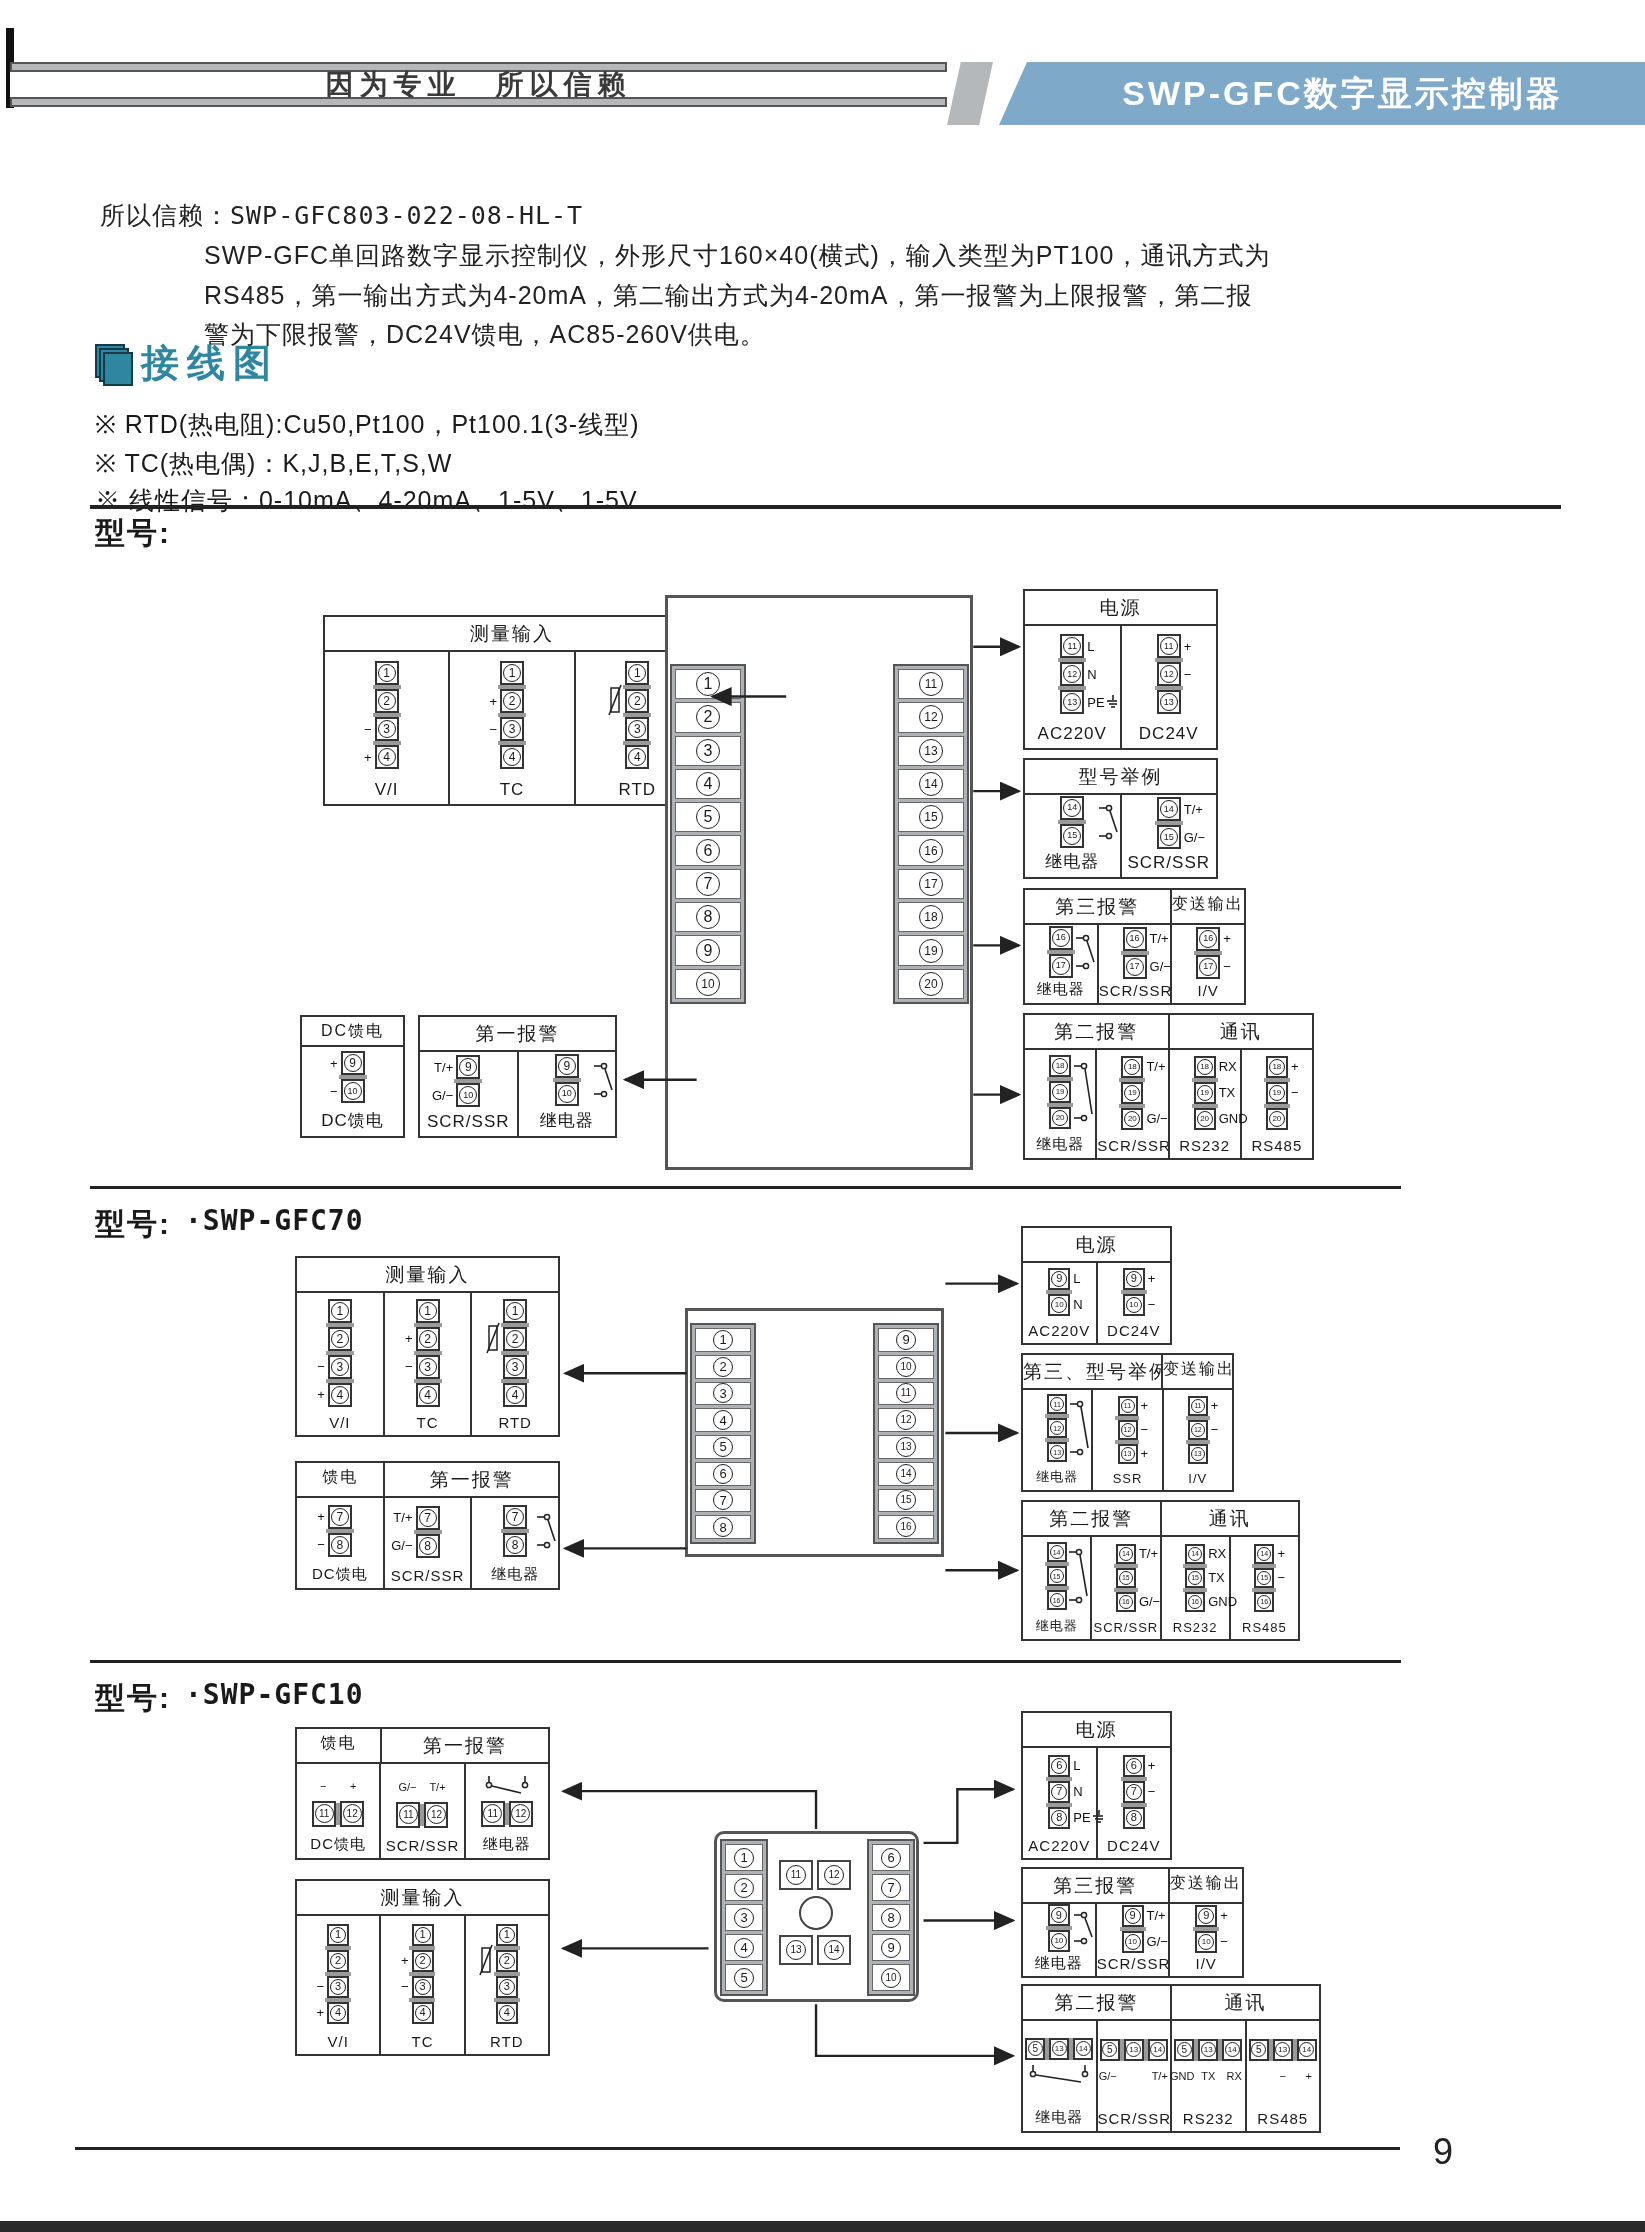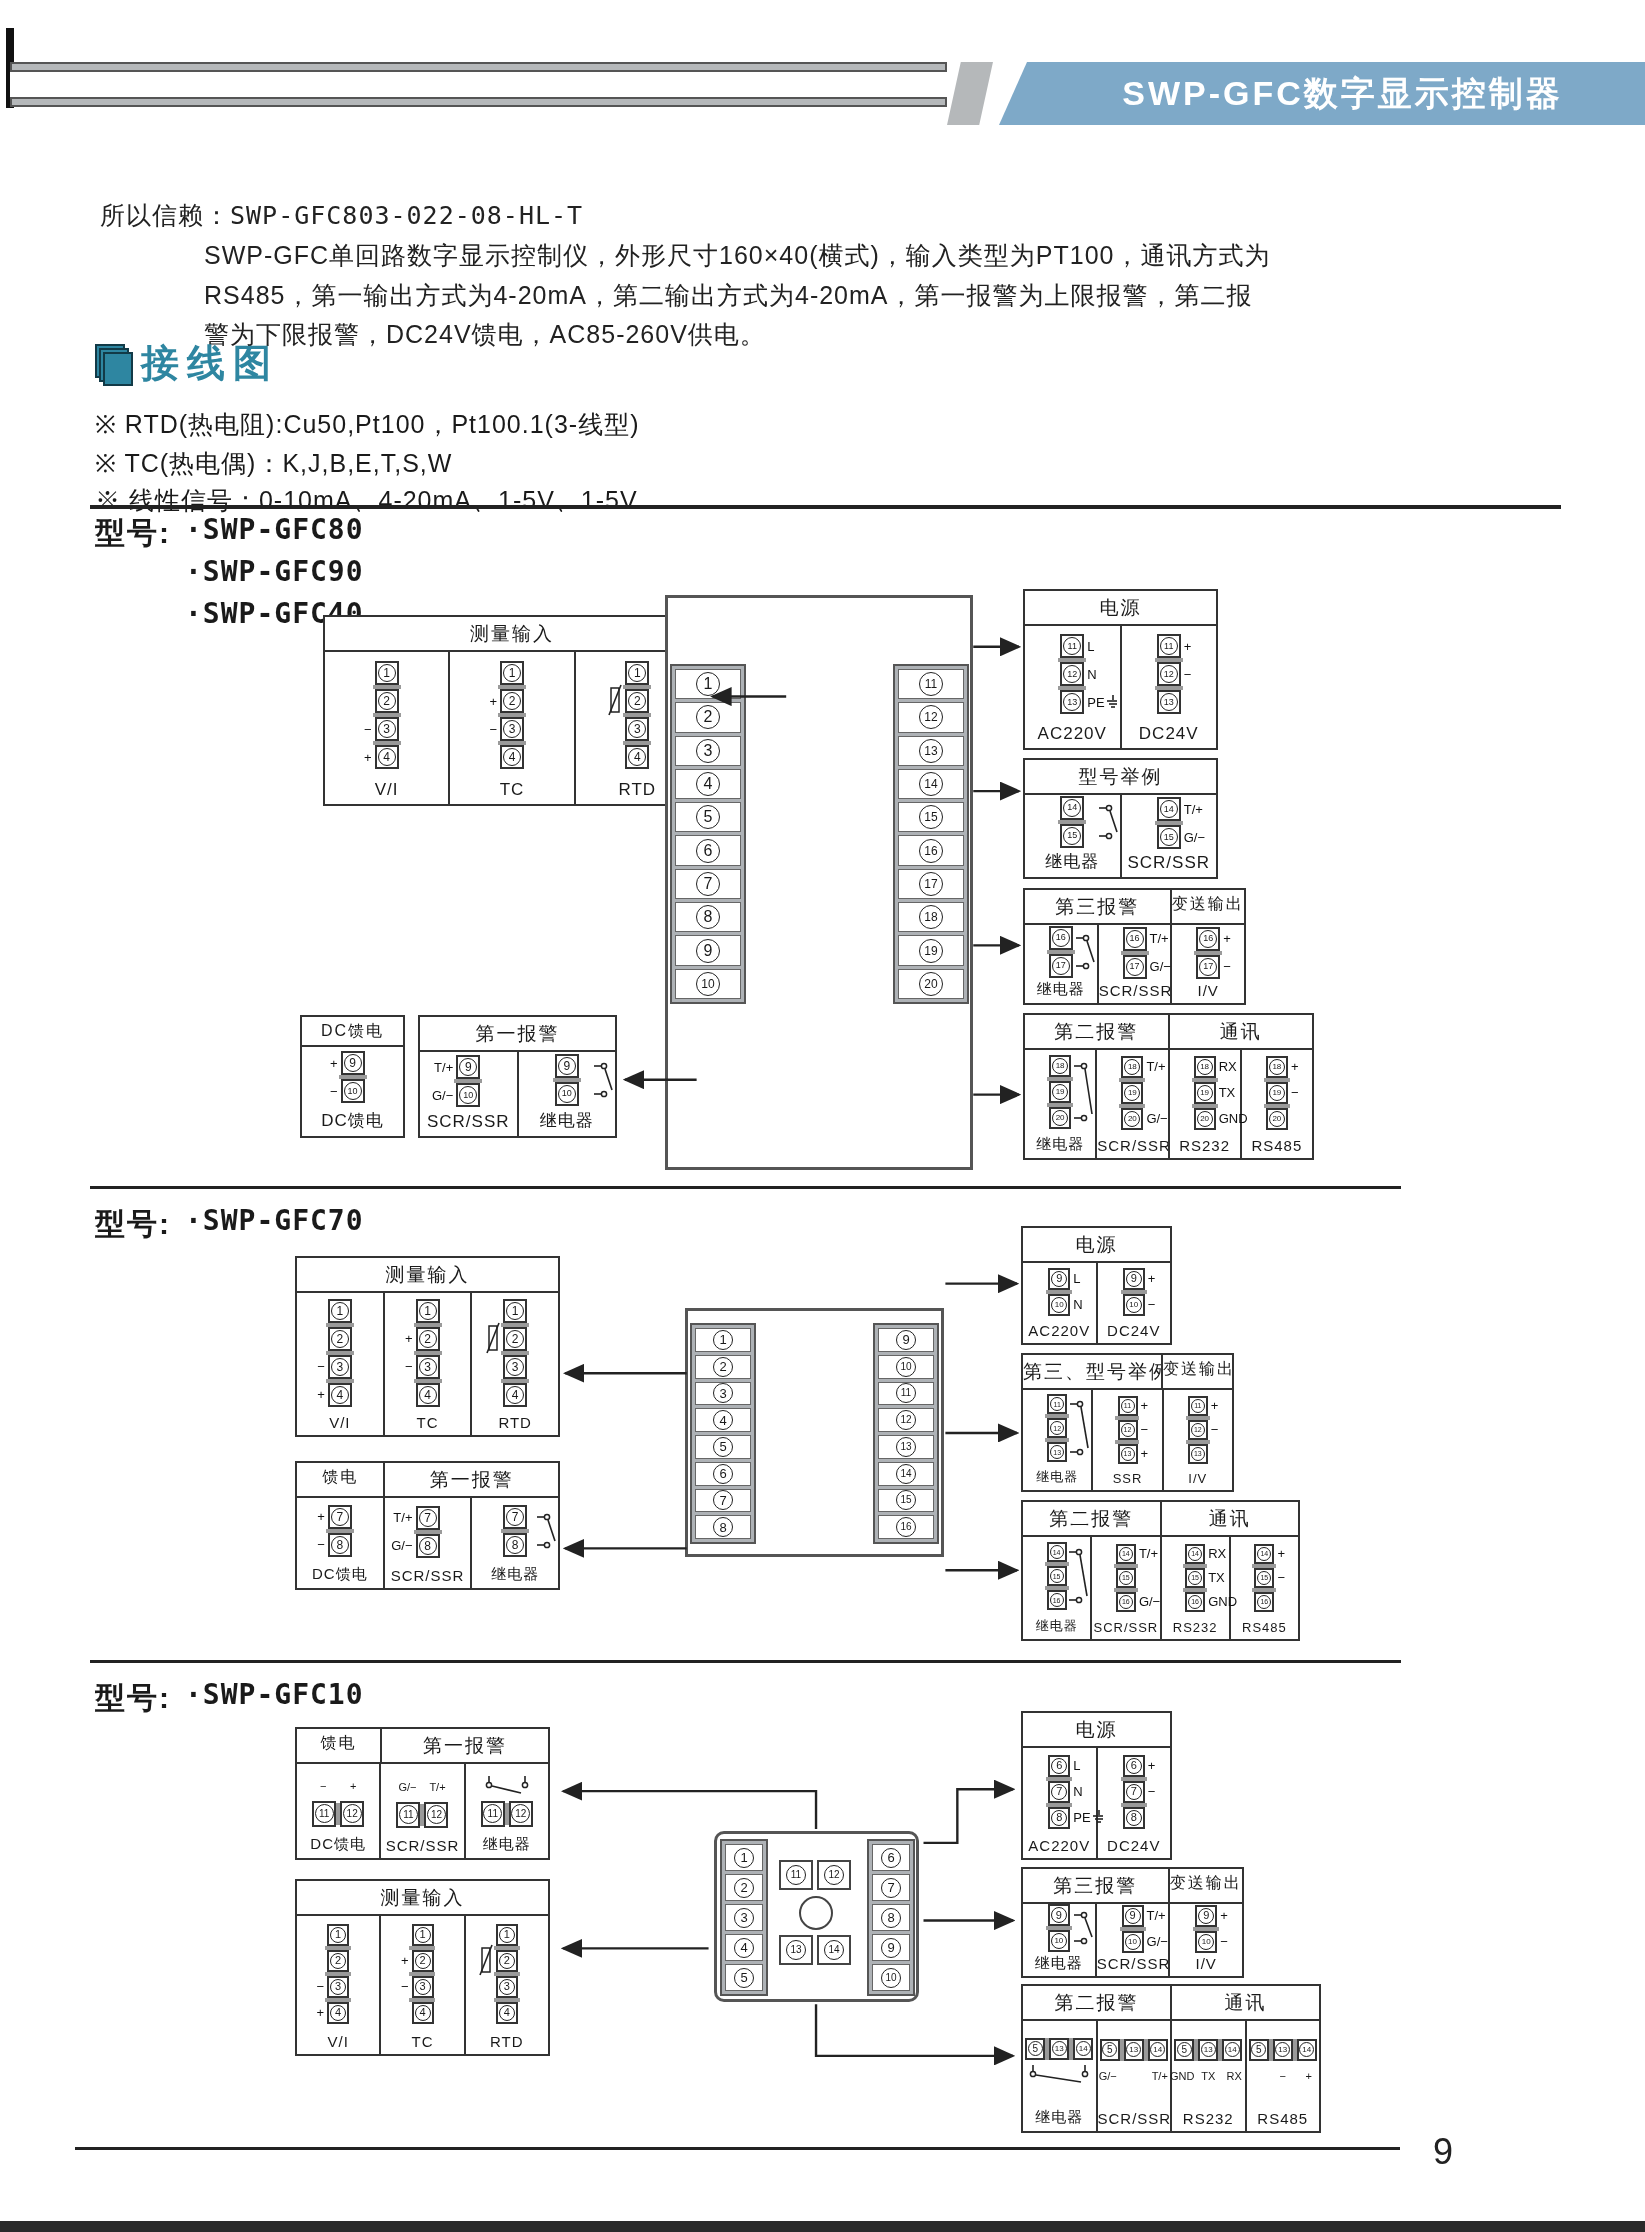--- a/index.html
+++ b/index.html
@@ -66,20 +66,21 @@
   #overlay{position:absolute;left:0;top:0;pointer-events:none;}
   #page-num{position:absolute;left:1433px;top:2131px;font-size:36px;color:#222;}
   #footer-bar{position:absolute;left:0;top:2221px;width:1646px;height:12px;background:#2a2a2a;}
 </style>
 </head>
 <body>
 
 <div id="corner-tick"></div>
 <div id="band-left">
   <div class="strip top"></div>
+  <div id="tagline">因为专业　所以信赖</div>
   <div class="strip bot"></div>
 </div>
 <div id="slant-gray"></div>
 <div id="band-blue">
   <div class="txt">SWP-GFC数字显示控制器</div>
 </div>
 
 <div class="introline" id="intro-first">
   <span>所以信赖：</span><span style="font-family:'DejaVu Sans Mono',monospace;">SWP-GFC803-022-08-HL-T</span>
 </div>
@@ -94,25 +95,20 @@
 </div>
 <div id="sec-title">接线图</div>
 
 <div class="note" style="top:406px;">※ RTD(热电阻):Cu50,Pt100，Pt100.1(3-线型)</div>
 <div class="note" style="top:445px;">※ TC(热电偶)：K,J,B,E,T,S,W</div>
 <div class="note" style="top:484px;">※ 线性信号：0-10mA、4-20mA、1-5V、1-5V</div>
 
 <div id="diagram-layer">
     <div class="model-row" style="left: 95px; top: 513px;">
       <span class="mlabel">型号:</span>
-      <div class="mitems">
-        <span class="mitem">·SWP-GFC80</span>
-        <span class="mitem">·SWP-GFC90</span>
-        <span class="mitem">·SWP-GFC40</span>
-      </div>
     </div>
     <div class="wbox" style="left: 323px; top: 615px; width: 378px; height: 191px;">
       <div class="wtitles">
         <div class="wtitle" style="flex: 3 1 0%; font-size: 19px;">测量输入</div>
       </div>
       <div class="wcols">
         <div class="wcol">
           <div class="cbody">
             <div class="trow" style="height: 24px;">
               <span class="ann annL"></span>

